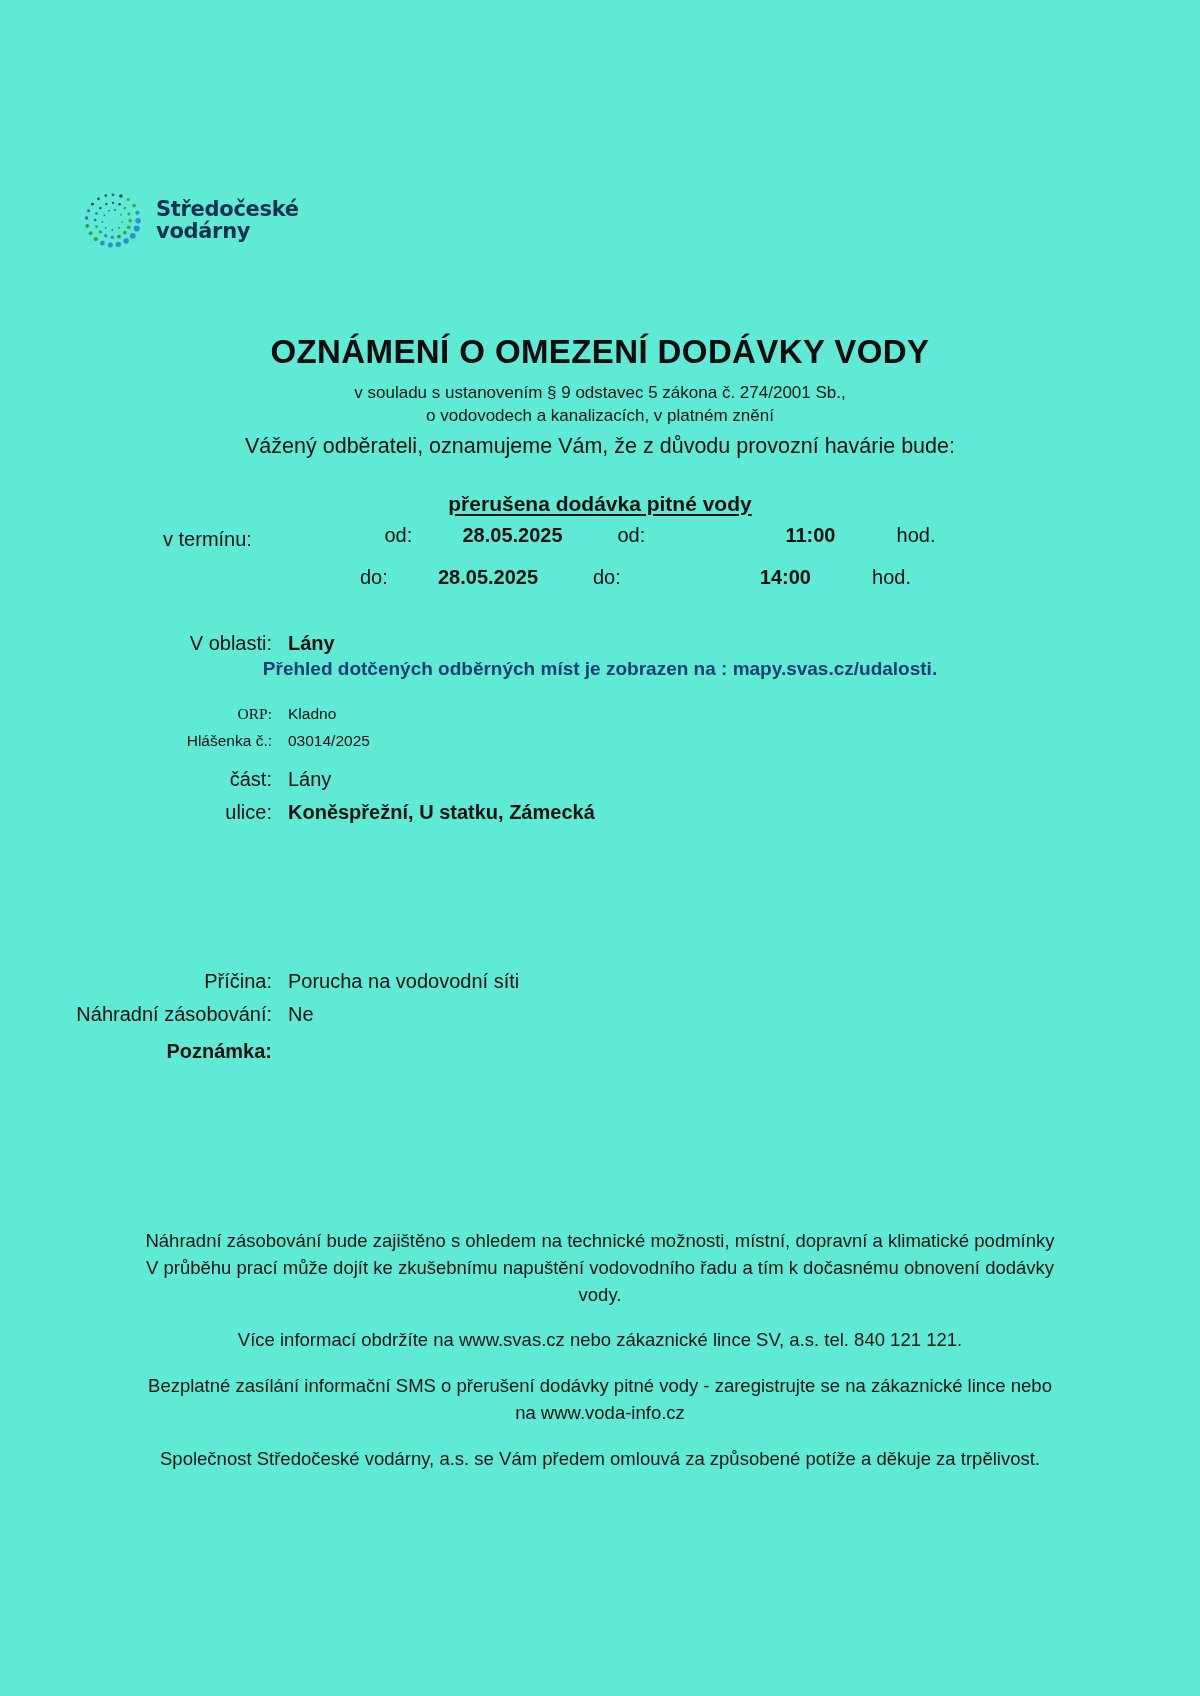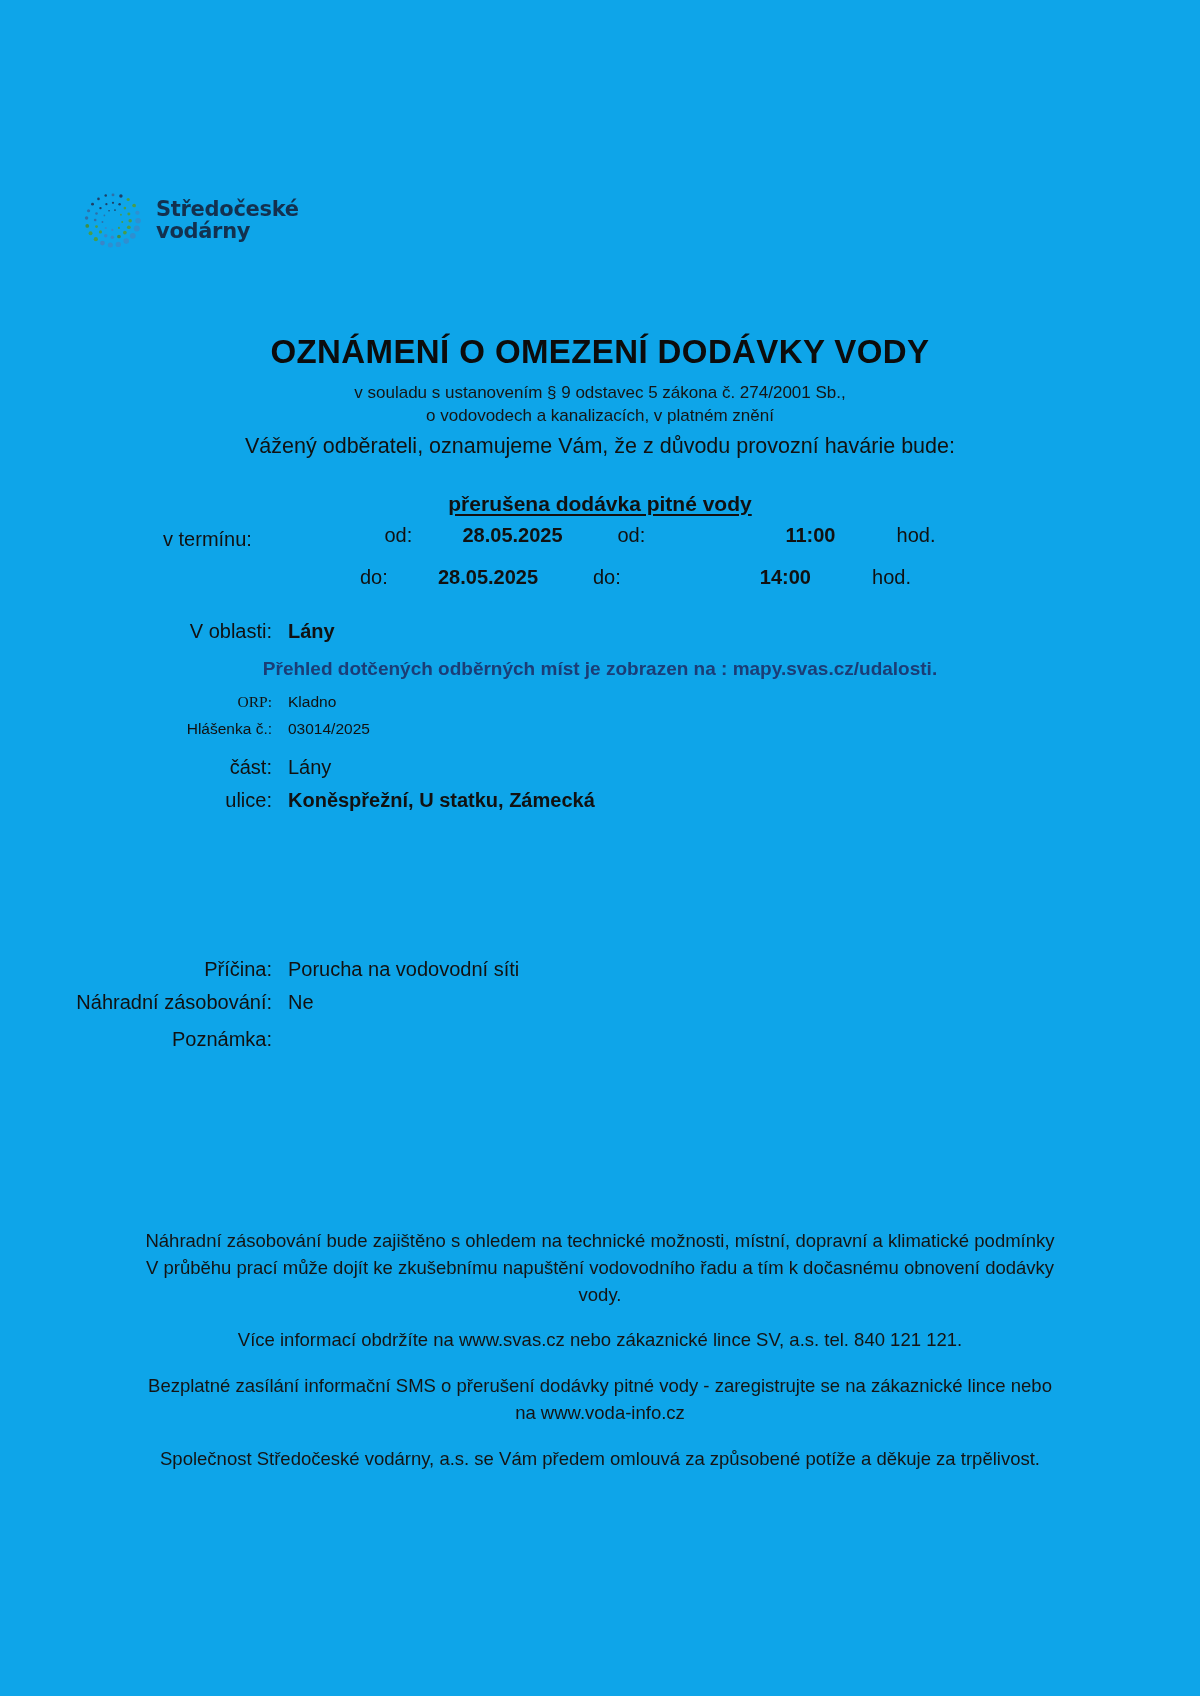--- a/index.html
+++ b/index.html
@@ -10,21 +10,21 @@
   }
   body {
     font-family: "Liberation Sans", sans-serif;
     color: #111111;
   }
   .page {
     position: relative;
     width: 1200px;
     height: 1696px;
     margin: 0 auto;
-    background: #0ea5e9;
+    background: #5eead4;
     overflow: hidden;
   }
 
   
   .header {
     position: absolute;
     top: 175px;
     left: 0;
     width: 1200px;
     height: 130px;
@@ -136,20 +136,21 @@
 
   
   .detail {
     position: absolute;
     display: flex;
     align-items: baseline;
   }
   .detail .dt {
     text-align: right;
     padding-right: 16px;
+    margin-top: 12px;
   }
   .detail .dd { text-align: left; }
 
   .d-oblast      { top: 620px; left: 20px; font-size: 20px; }
   .d-oblast .dt  { width: 252px; }
   .d-oblast .dd  { font-weight: 700; }
 
   .map-line {
     position: absolute;
     top: 658px;
@@ -173,21 +174,21 @@
   .d-ulice      { top: 789px; left: 20px; font-size: 20px; }
   .d-ulice .dt  { width: 252px; }
   .d-ulice .dd  { font-weight: 700; }
 
   .d-pricina      { top: 958px; left: 20px; font-size: 20px; }
   .d-pricina .dt  { width: 252px; }
 
   .d-nahradni      { top: 991px; left: 20px; font-size: 20px; }
   .d-nahradni .dt  { width: 252px; }
 
-  .d-poznamka      { top: 1028px; left: 20px; font-size: 20px; }
+  .d-poznamka      { top: 1028px; left: 20px; font-size: 20px; font-weight: bold; }
   .d-poznamka .dt  { width: 252px; }
 
   
   .footer {
     position: absolute;
     top: 1228px;
     left: 55px;
     width: 1090px;
     text-align: center;
     font-size: 18.5px;

